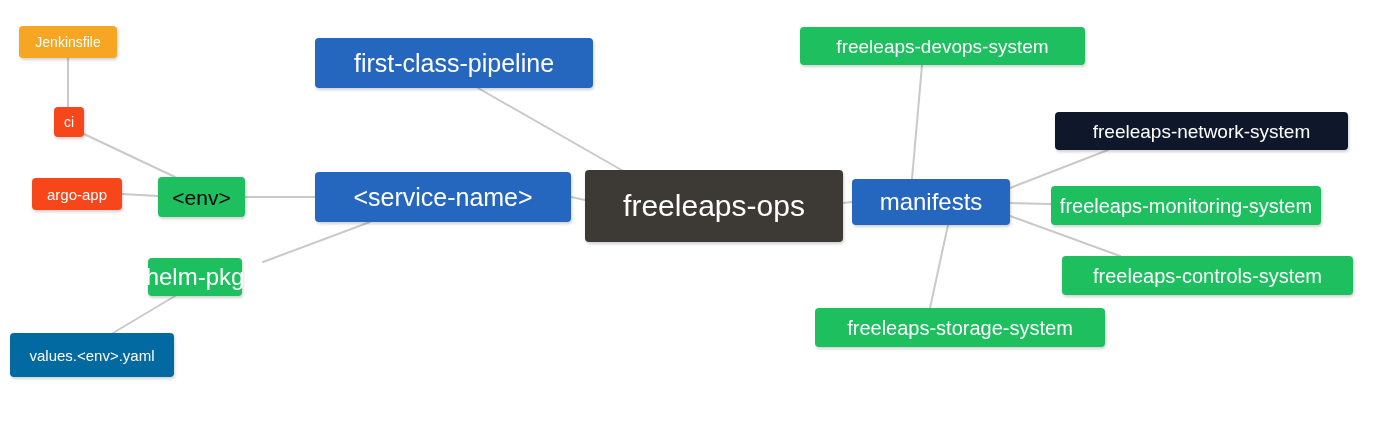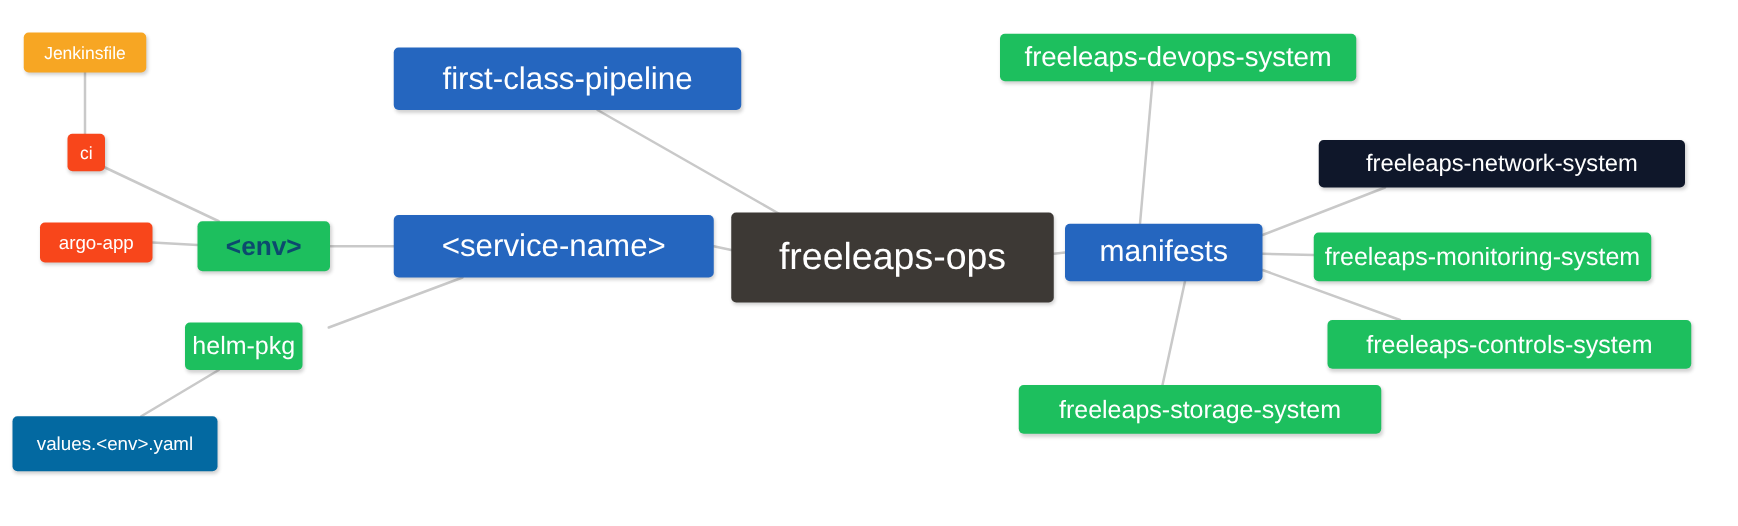--- a/index.html
+++ b/index.html
@@ -68,39 +68,39 @@
       </div>
       <div class="node" style="left: 315px; top: 172px; width: 256px; height: 50px; background: rgb(37, 102, 191); font-size: 25px; color: rgb(255, 255, 255);">
         <span class="lbl">&lt;service-name&gt;</span>
       </div>
       <div class="node" style="left: 315px; top: 38px; width: 278px; height: 50px; background: rgb(37, 102, 191); font-size: 25px; color: rgb(255, 255, 255);">
         <span class="lbl">first-class-pipeline</span>
       </div>
       <div class="node" style="left: 852px; top: 179px; width: 158px; height: 46px; background: rgb(37, 102, 191); font-size: 24px; color: rgb(255, 255, 255);">
         <span class="lbl">manifests</span>
       </div>
-      <div class="node" style="left: 158px; top: 177px; width: 106px; height: 40px; background: rgb(29, 191, 94); font-size: 21px; color: #0c4a6e; font-weight: bold;">
+      <div class="node" style="left: 158px; top: 177px; width: 87px; height: 40px; background: rgb(29, 191, 94); font-size: 21px; color: #000000;">
         <span class="lbl">&lt;env&gt;</span>
       </div>
-      <div class="node" style="left: 148px; top: 258px; width: 94px; height: 38px; background: rgb(29, 191, 94); font-size: 20px; color: rgb(255, 255, 255);">
+      <div class="node" style="left: 148px; top: 258px; width: 94px; height: 38px; background: rgb(29, 191, 94); font-size: 24px; color: rgb(255, 255, 255);">
         <span class="lbl">helm-pkg</span>
       </div>
       <div class="node" style="left: 19px; top: 26px; width: 98px; height: 32px; background: rgb(247, 166, 35); font-size: 14px; color: rgb(255, 255, 255);">
         <span class="lbl">Jenkinsfile</span>
       </div>
       <div class="node" style="left: 54px; top: 107px; width: 30px; height: 30px; background: rgb(248, 70, 27); font-size: 14px; color: rgb(255, 255, 255);">
         <span class="lbl">ci</span>
       </div>
       <div class="node" style="left: 32px; top: 178px; width: 90px; height: 32px; background: rgb(248, 70, 27); font-size: 15px; color: rgb(255, 255, 255);">
         <span class="lbl">argo-app</span>
       </div>
       <div class="node" style="left: 10px; top: 333px; width: 164px; height: 44px; background: #0369a1; font-size: 15px; color: rgb(255, 255, 255);">
         <span class="lbl">values.&lt;env&gt;.yaml</span>
       </div>
-      <div class="node" style="left: 800px; top: 27px; width: 285px; height: 38px; background: rgb(29, 191, 94); font-size: 22px; color: rgb(255, 255, 255);">
+      <div class="node" style="left: 800px; top: 27px; width: 285px; height: 38px; background: rgb(29, 191, 94); font-size: 19px; color: rgb(255, 255, 255);">
         <span class="lbl">freeleaps-devops-system</span>
       </div>
       <div class="node" style="left: 1055px; top: 112px; width: 293px; height: 38px; background: #0f172a; font-size: 19px; color: rgb(255, 255, 255);">
         <span class="lbl">freeleaps-network-system</span>
       </div>
       <div class="node" style="left: 1051px; top: 186px; width: 270px; height: 39px; background: rgb(29, 191, 94); font-size: 20px; color: rgb(255, 255, 255);">
         <span class="lbl">freeleaps-monitoring-system</span>
       </div>
       <div class="node" style="left: 1062px; top: 256px; width: 291px; height: 39px; background: rgb(29, 191, 94); font-size: 20px; color: rgb(255, 255, 255);">
         <span class="lbl">freeleaps-controls-system</span>

